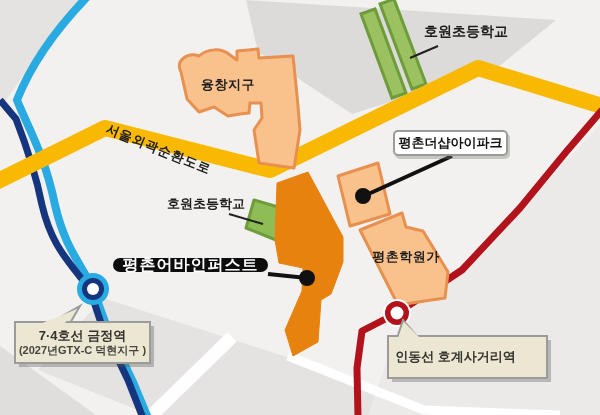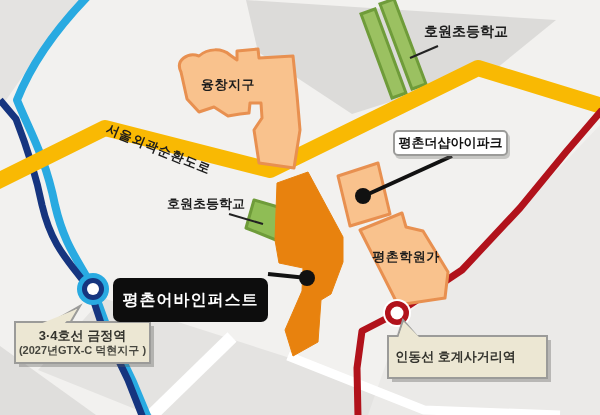--- a/index.html
+++ b/index.html
@@ -114,26 +114,26 @@
   <div class="ovl district-label ctr" style="left:406px;top:257px;">평촌학원가</div>
 
   <div class="ovl place-label ctr" style="left:466px;top:32px;font-size:14px;">호원초등학교</div>
 
   <div class="ovl place-label ctr" style="left:206px;top:204px;">호원초등학교</div>
 
   <div class="ovl white-box" style="left:393px;top:130px;width:115px;height:26px;">
     <span>평촌더샵아이파크</span>
   </div>
 
-  <div class="ovl black-box" style="left:113px;top:258px;width:155px;height:44px;margin-top:20px;">
+  <div class="ovl black-box" style="left:113px;top:258px;width:155px;height:14px;">
     <span>평촌어바인퍼스트</span>
   </div>
 
   <div class="ovl bubble-text" style="left:15px;top:322px;width:135px;height:41px;">
-    <span class="l1">3·4호선 금정역</span>
+    <span class="l1">7·4호선 금정역</span>
     <span class="l2">(2027년GTX-C 덕현지구 )</span>
   </div>
 
   <div class="ovl bubble-text" style="left:388px;top:336px;width:135px;height:42px;">
     <span class="l1">인동선 호계사거리역</span>
   </div>
 
 </div>
 
 </body></html>

